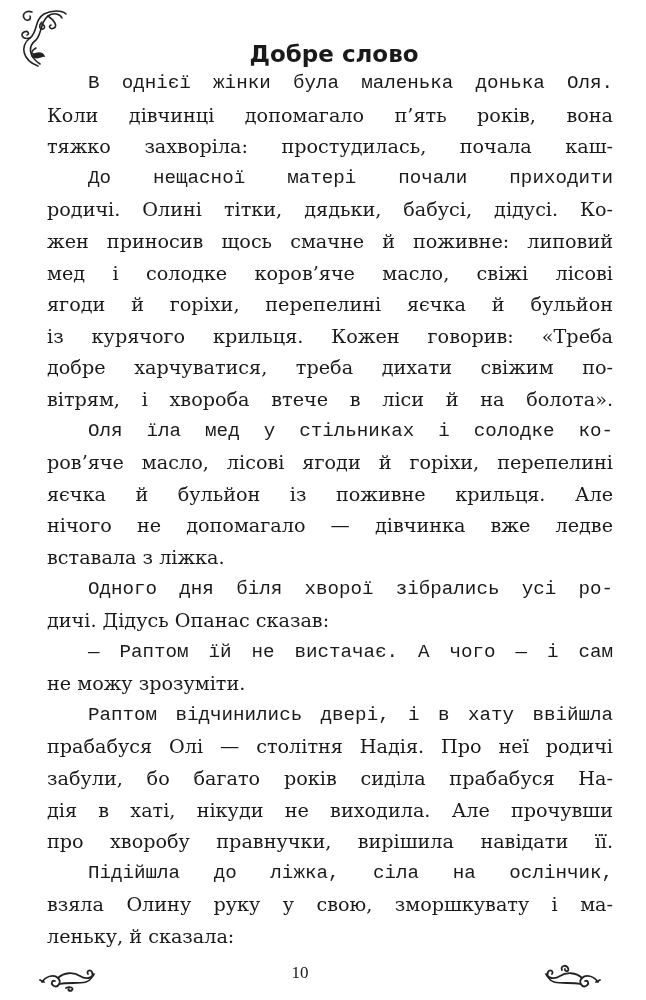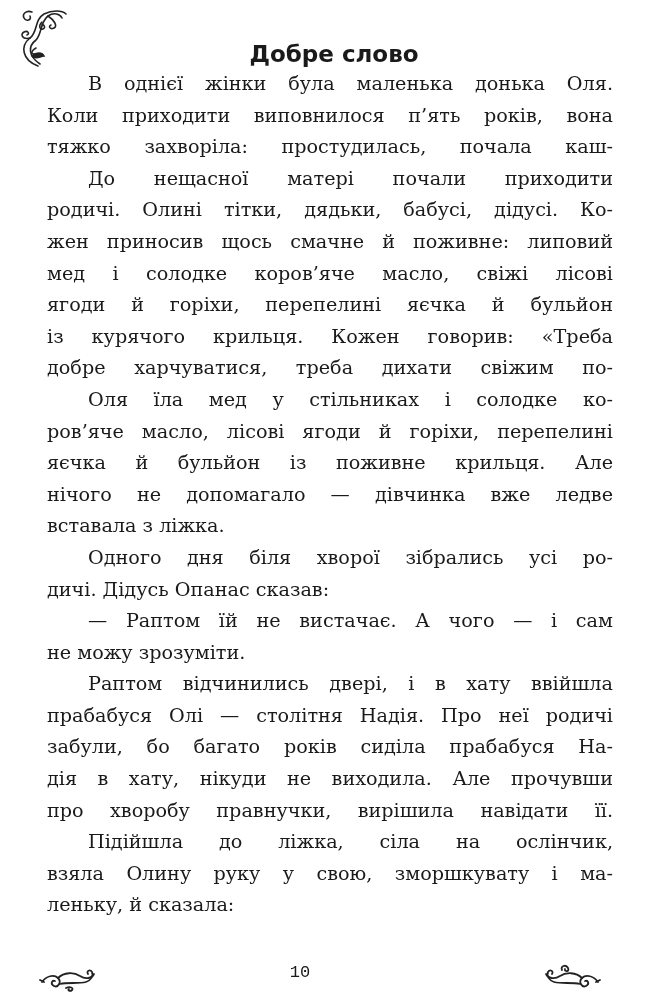--- a/index.html
+++ b/index.html
@@ -17,68 +17,69 @@
   }
   .text {
     position: absolute; left: 47px; top: 68px; width: 566px;
     font-family: "DejaVu Serif", serif;
     font-size: 19.2px; line-height: 31.6px;
   }
   .line {
     display: block; height: 31.6px; white-space: nowrap;
     text-align: justify; text-align-last: justify;
   }
-  .line.indent { padding-left: 41px; }
+  .line.indent { padding-left: 41px; font-family: Liberation Mono, monospace; }
   .line.last { text-align-last: left; }
   .page-num {
     position: absolute; left: 0; width: 600px; top: 963px;
     text-align: center;
-    font-family: Liberation Mono, monospace; font-size: 17px;
+    font-family: Liberation Serif, serif; font-size: 17px;
   }
 </style>
 </head>
 <body>
 
 <svg class="ornament orn-corner" viewBox="0 0 62 66" fill="none" stroke="#222" stroke-width="1.6" stroke-linecap="round">
   <path d="M30 62 C14 56 12 42 22 34 C30 28 26 16 36 10 C44 6 54 6 58 10"></path>
   <path d="M32 60 C20 52 20 42 28 36 C34 30 32 18 40 12 C46 8 52 10 54 14"></path>
   <path d="M24 8 C18 6 14 10 16 14 C18 18 24 16 22 12"></path>
   <path d="M22 34 C14 36 12 30 16 28 C20 26 22 30 19 31"></path>
   <path d="M40 12 C46 16 50 22 46 24 C42 26 40 22 43 21"></path>
   <path d="M34 18 C30 22 32 26 35 25 C38 24 36 20 34 21"></path>
   <path d="M24 52 C28 48 34 48 36 52 C32 52 28 56 24 52 Z" fill="#222"></path>
   <path d="M28 44 C24 46 22 50 26 50"></path>
 </svg>
 
 <h1 class="title">Добре слово</h1>
 
 <div class="text" id="text-block">
     <span class="line indent">В однієї жінки була маленька донька Оля.</span>
-    <span class="line">Коли приходити виповнилося п’ять років, вона</span>
+    <span class="line">Коли дівчинці допомагало п’ять років, вона</span>
     <span class="line">тяжко захворіла: простудилась, почала каш-</span>
     <span class="line indent">До нещасної матері почали приходити</span>
     <span class="line">родичі. Олині тітки, дядьки, бабусі, дідусі. Ко-</span>
     <span class="line">жен приносив щось смачне й поживне: липовий</span>
     <span class="line">мед і солодке коров’яче масло, свіжі лісові</span>
     <span class="line">ягоди й горіхи, перепелині яєчка й бульйон</span>
     <span class="line">із курячого крильця. Кожен говорив: «Треба</span>
     <span class="line">добре харчуватися, треба дихати свіжим по-</span>
+    <span class="line">вітрям, і хвороба втече в ліси й на болота».</span>
     <span class="line indent">Оля їла мед у стільниках і солодке ко-</span>
     <span class="line">ров’яче масло, лісові ягоди й горіхи, перепелині</span>
     <span class="line">яєчка й бульйон із поживне крильця. Але</span>
     <span class="line">нічого не допомагало — дівчинка вже ледве</span>
     <span class="line last">вставала з ліжка.</span>
     <span class="line indent">Одного дня біля хворої зібрались усі ро-</span>
     <span class="line last">дичі. Дідусь Опанас сказав:</span>
     <span class="line indent">— Раптом їй не вистачає. А чого — і сам</span>
     <span class="line last">не можу зрозуміти.</span>
     <span class="line indent">Раптом відчинились двері, і в хату ввійшла</span>
     <span class="line">прабабуся Олі — столітня Надія. Про неї родичі</span>
     <span class="line">забули, бо багато років сиділа прабабуся На-</span>
-    <span class="line">дія в хату, нікуди не виходила. Але прочувши</span>
+    <span class="line">дія в хаті, нікуди не виходила. Але прочувши</span>
     <span class="line">про хворобу правнучки, вирішила навідати її.</span>
     <span class="line indent">Підійшла до ліжка, сіла на ослінчик,</span>
     <span class="line">взяла Олину руку у свою, зморшкувату і ма-</span>
     <span class="line last">леньку, й сказала:</span>
   </div>
 
 <svg class="ornament orn-bl" viewBox="0 0 64 32" fill="none" stroke="#222" stroke-width="1.8" stroke-linecap="round">
   <path d="M6 20 C10 14 18 12 22 16 C26 20 22 26 18 24 C14 22 16 18 19 19"></path>
   <path d="M22 16 C28 10 38 10 44 14 C50 18 56 16 58 12"></path>
   <path d="M24 22 C32 20 42 22 50 20 C54 19 58 14 56 10 C54 7 50 9 52 12"></path>

